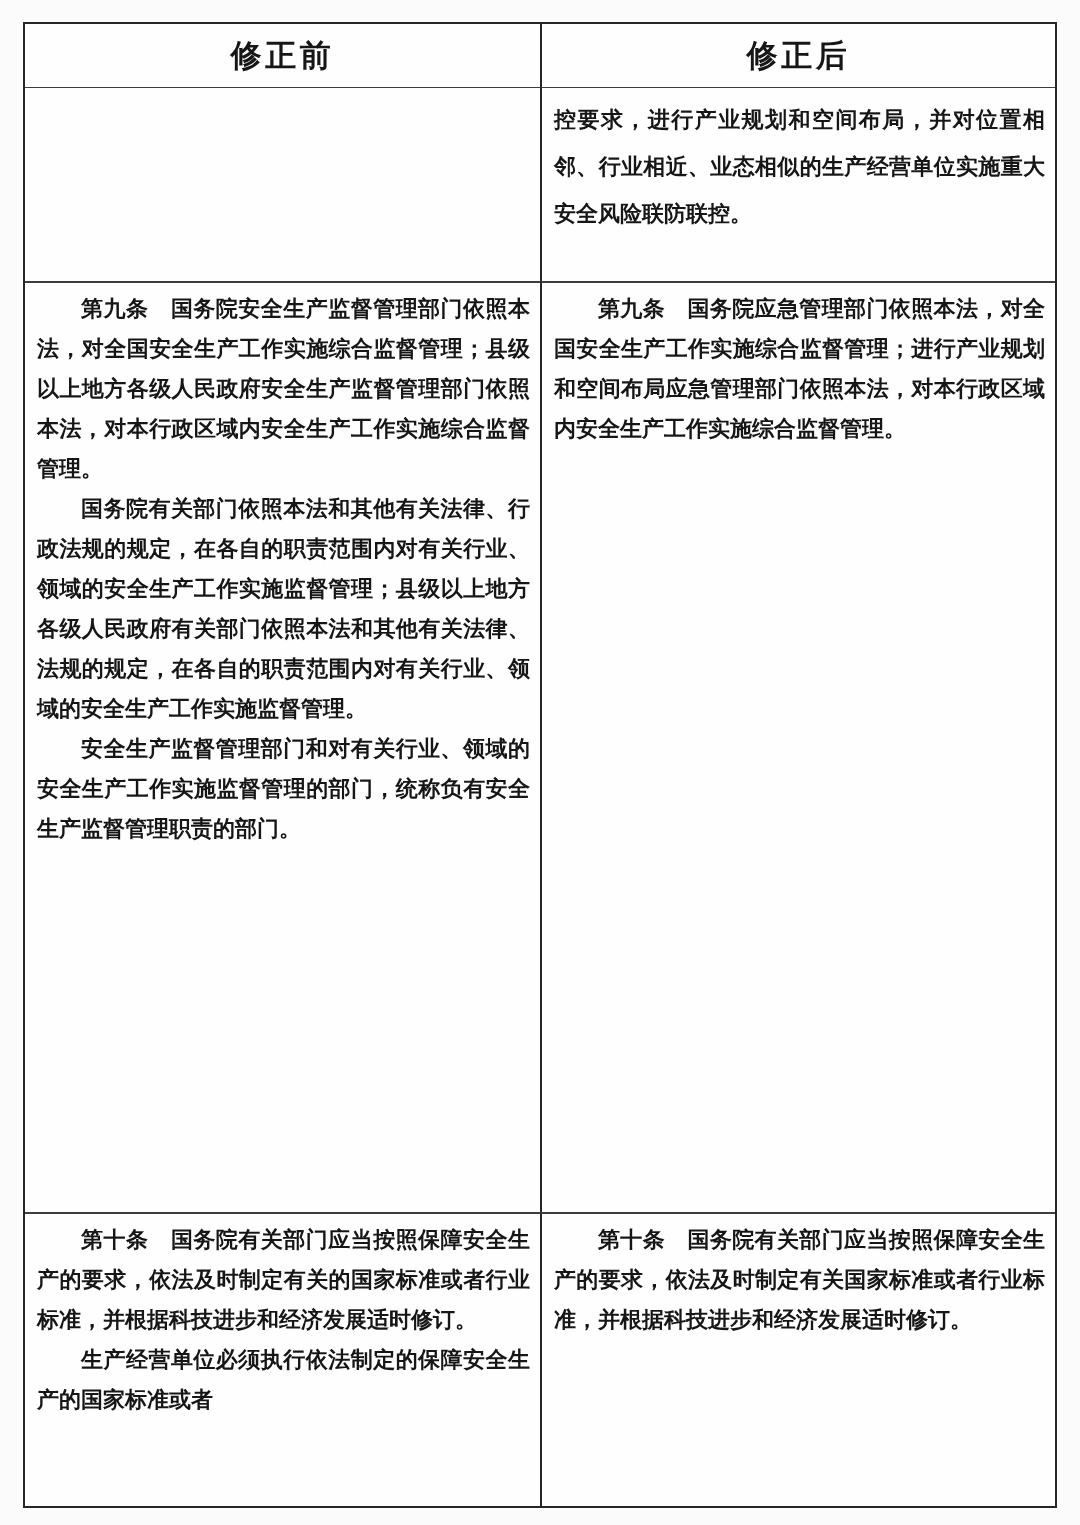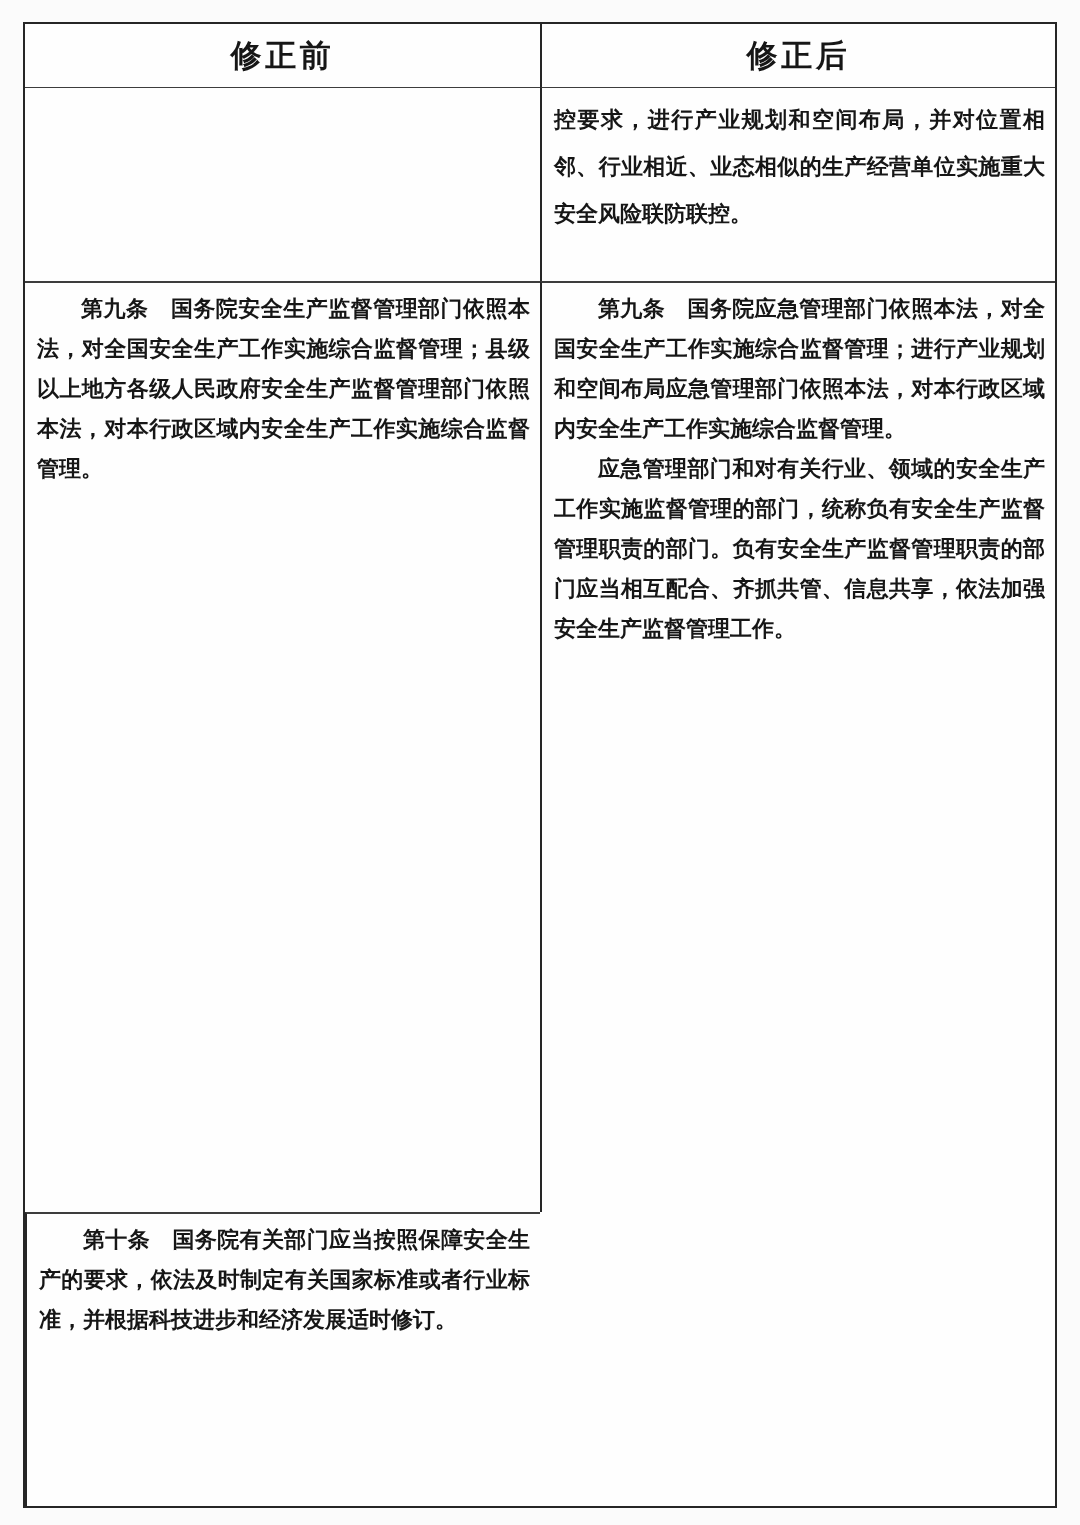--- a/index.html
+++ b/index.html
@@ -70,21 +70,26 @@
 <div class="table">
   <div class="cell head">修正前</div>
   <div class="cell head col-right">修正后</div>
 
 <div class="cell row-0"></div>
     <div class="cell row-0 col-right">
       <p class="para"><span class="seg bold">控要求，进行产业规划和空间布局，并对位置相邻、行业相近、业态相似的生产经营单位实施重大安全风险联防联控。</span></p>
     </div>
     <div class="cell row-1 rule-top">
       <p class="para indent"><span class="seg bold">第九条</span><span class="seg">　国务院安全生产监督管理部门依照本法，对全国安全生产工作实施综合监督管理；县级以上地方各级人民政府安全生产监督管理部门依照本法，对本行政区域内安全生产工作实施综合监督管理。</span></p>
+      <p class="para indent"><span class="seg">国务院有关部门依照本法和其他有关法律、行政法规的规定，在各自的职责范围内对有关行业、领域的安全生产工作实施监督管理；县级以上地方各级人民政府有关部门依照本法和其他有关法律、法规的规定，在各自的职责范围内对有关行业、领域的安全生产工作实施监督管理。</span></p>
+      <p class="para indent"><span class="seg">安全生产监督管理部门和对有关行业、领域的安全生产工作实施监督管理的部门，统称负有安全生产监督管理职责的部门。</span></p>
     </div>
     <div class="cell row-1 col-right rule-top">
       <p class="para indent"><span class="seg bold">第九条</span><span class="seg">　国务院</span><span class="seg bold">应急</span><span class="seg">管理部门依照本法，对全国安全生产工作实施综合监督管理；进行产业规划和空间布局</span><span class="seg bold">应急</span><span class="seg">管理部门依照本法，对本行政区域内安全生产工作实施综合监督管理。</span></p>
-      <p class="para indent"><span class="seg bold">应急</span><span class="seg">管理部门和对有关行业、领域的安全生产工作实施监督管理的部门，统称负有安全生产监督管理职责的部门。</span><span class="seg bold">负有安全生产监督管理职责的部门应当相互配合、齐抓共管、信息共享，依法加强安全生产监督管理工作。</span></p>
+    </div>
+    <div class="cell row-2 rule-top">
+      <p class="para indent"><span class="seg bold">第十条</span><span class="seg">　国务院有关部门应当按照保障安全生产的要求，依法及时制定有关的国家标准或者行业标准，并根据科技进步和经济发展适时修订。</span></p>
+      <p class="para indent"><span class="seg">生产经营单位必须执行依法制定的保障安全生产的国家标准或者</span></p>
     </div>
     <div class="cell row-2 col-right rule-top">
       <p class="para indent"><span class="seg bold">第十条</span><span class="seg">　国务院有关部门应当按照保障安全生产的要求，依法及时制定有关国家标准或者行业标准，并根据科技进步和经济发展适时修订。</span></p>
     </div>
   </div>
 
 </body></html>

